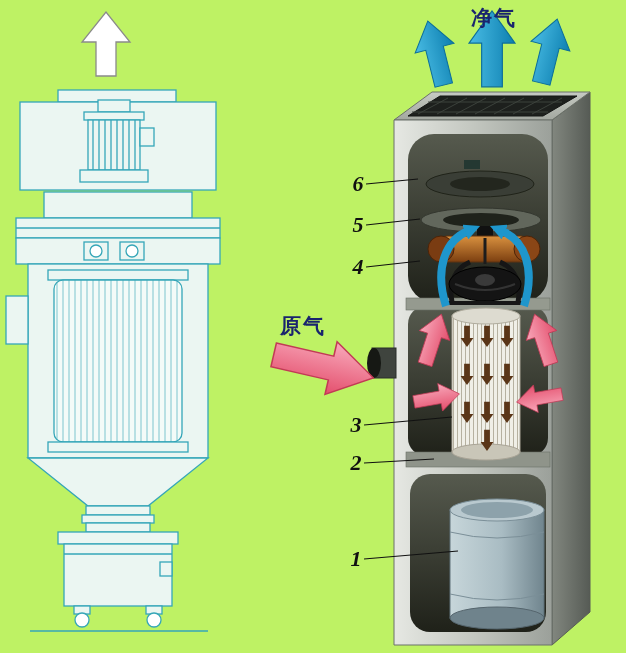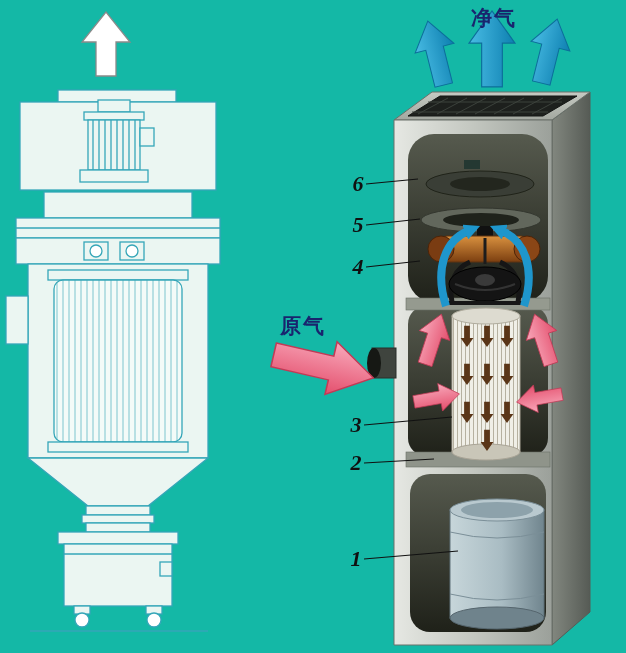--- a/index.html
+++ b/index.html
@@ -1,16 +1,16 @@
 <!DOCTYPE html>
 <html><head>
 <meta charset="utf-8">
 <style>
   html,body{margin:0;padding:0;background:#ffffff;}
-  .stage{position:relative;width:626px;height:653px;background:#14b8a6;overflow:hidden;
+  .stage{position:relative;width:626px;height:653px;background:#bef264;overflow:hidden;
          font-family:"DejaVu Sans",sans-serif;}
   svg{position:absolute;left:0;top:0;}
   text{user-select:none;}
   .part-num{font-family:"Liberation Serif",serif;font-style:italic;font-weight:bold;font-size:22px;}
   .cjk{font-family:"DejaVu Sans",sans-serif;font-weight:bold;font-size:21px;letter-spacing:2px;}
 </style>
 </head>
 <body>
 
 <div class="stage">

